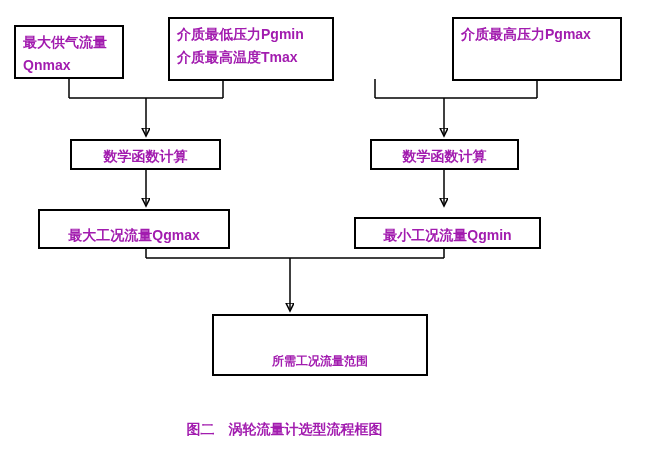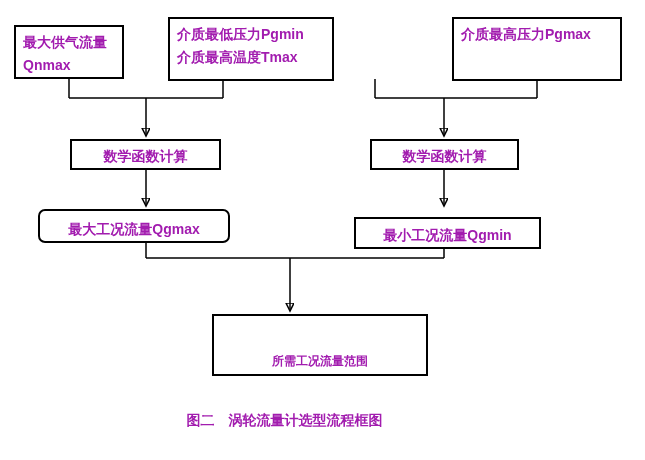--- a/index.html
+++ b/index.html
@@ -43,35 +43,35 @@
     pointer-events: none;
   }
   .connectors path {
     stroke: #000000;
     stroke-width: 1.5;
     fill: none;
   }
   .caption {
     position: absolute;
     left: 0;
-    top: 412px;
+    top: 421px;
     width: 569px;
     text-align: center;
     font-weight: bold;
     font-size: 14px;
   }
 
   
   .b-qnmax      { left: 14px;  top: 25px;  width: 110px; height: 54px; }
   .b-pg-tmax    { left: 140px; top: 17px;  width: 166px; height: 64px; margin-left: 28px; }
   .b-qnmin      { left: 318px; top: 24px;  width: 114px; height: 55px; }
   .b-pg-tmin    { left: 452px; top: 17px;  width: 170px; height: 64px; }
   .b-calc-left  { left: 70px;  top: 139px; width: 151px; height: 31px; }
   .b-calc-right { left: 370px; top: 139px; width: 149px; height: 31px; }
-  .b-qgmax      { left: 38px;  top: 209px; width: 192px; height: 34px; border-radius: 7px; }
+  .b-qgmax      { left: 38px;  top: 209px; width: 192px; height: 40px; }
   .b-qgmin      { left: 354px; top: 217px; width: 187px; height: 32px; }
   .b-result     { left: 212px; top: 314px; width: 216px; height: 62px; font-size: 12px; line-height: 26px; }
 </style>
 </head>
 <body>
 
 <div class="canvas">
 
   <svg class="connectors" width="645" height="460" viewBox="0 0 645 460" xmlns="http://www.w3.org/2000/svg">
     <defs>

